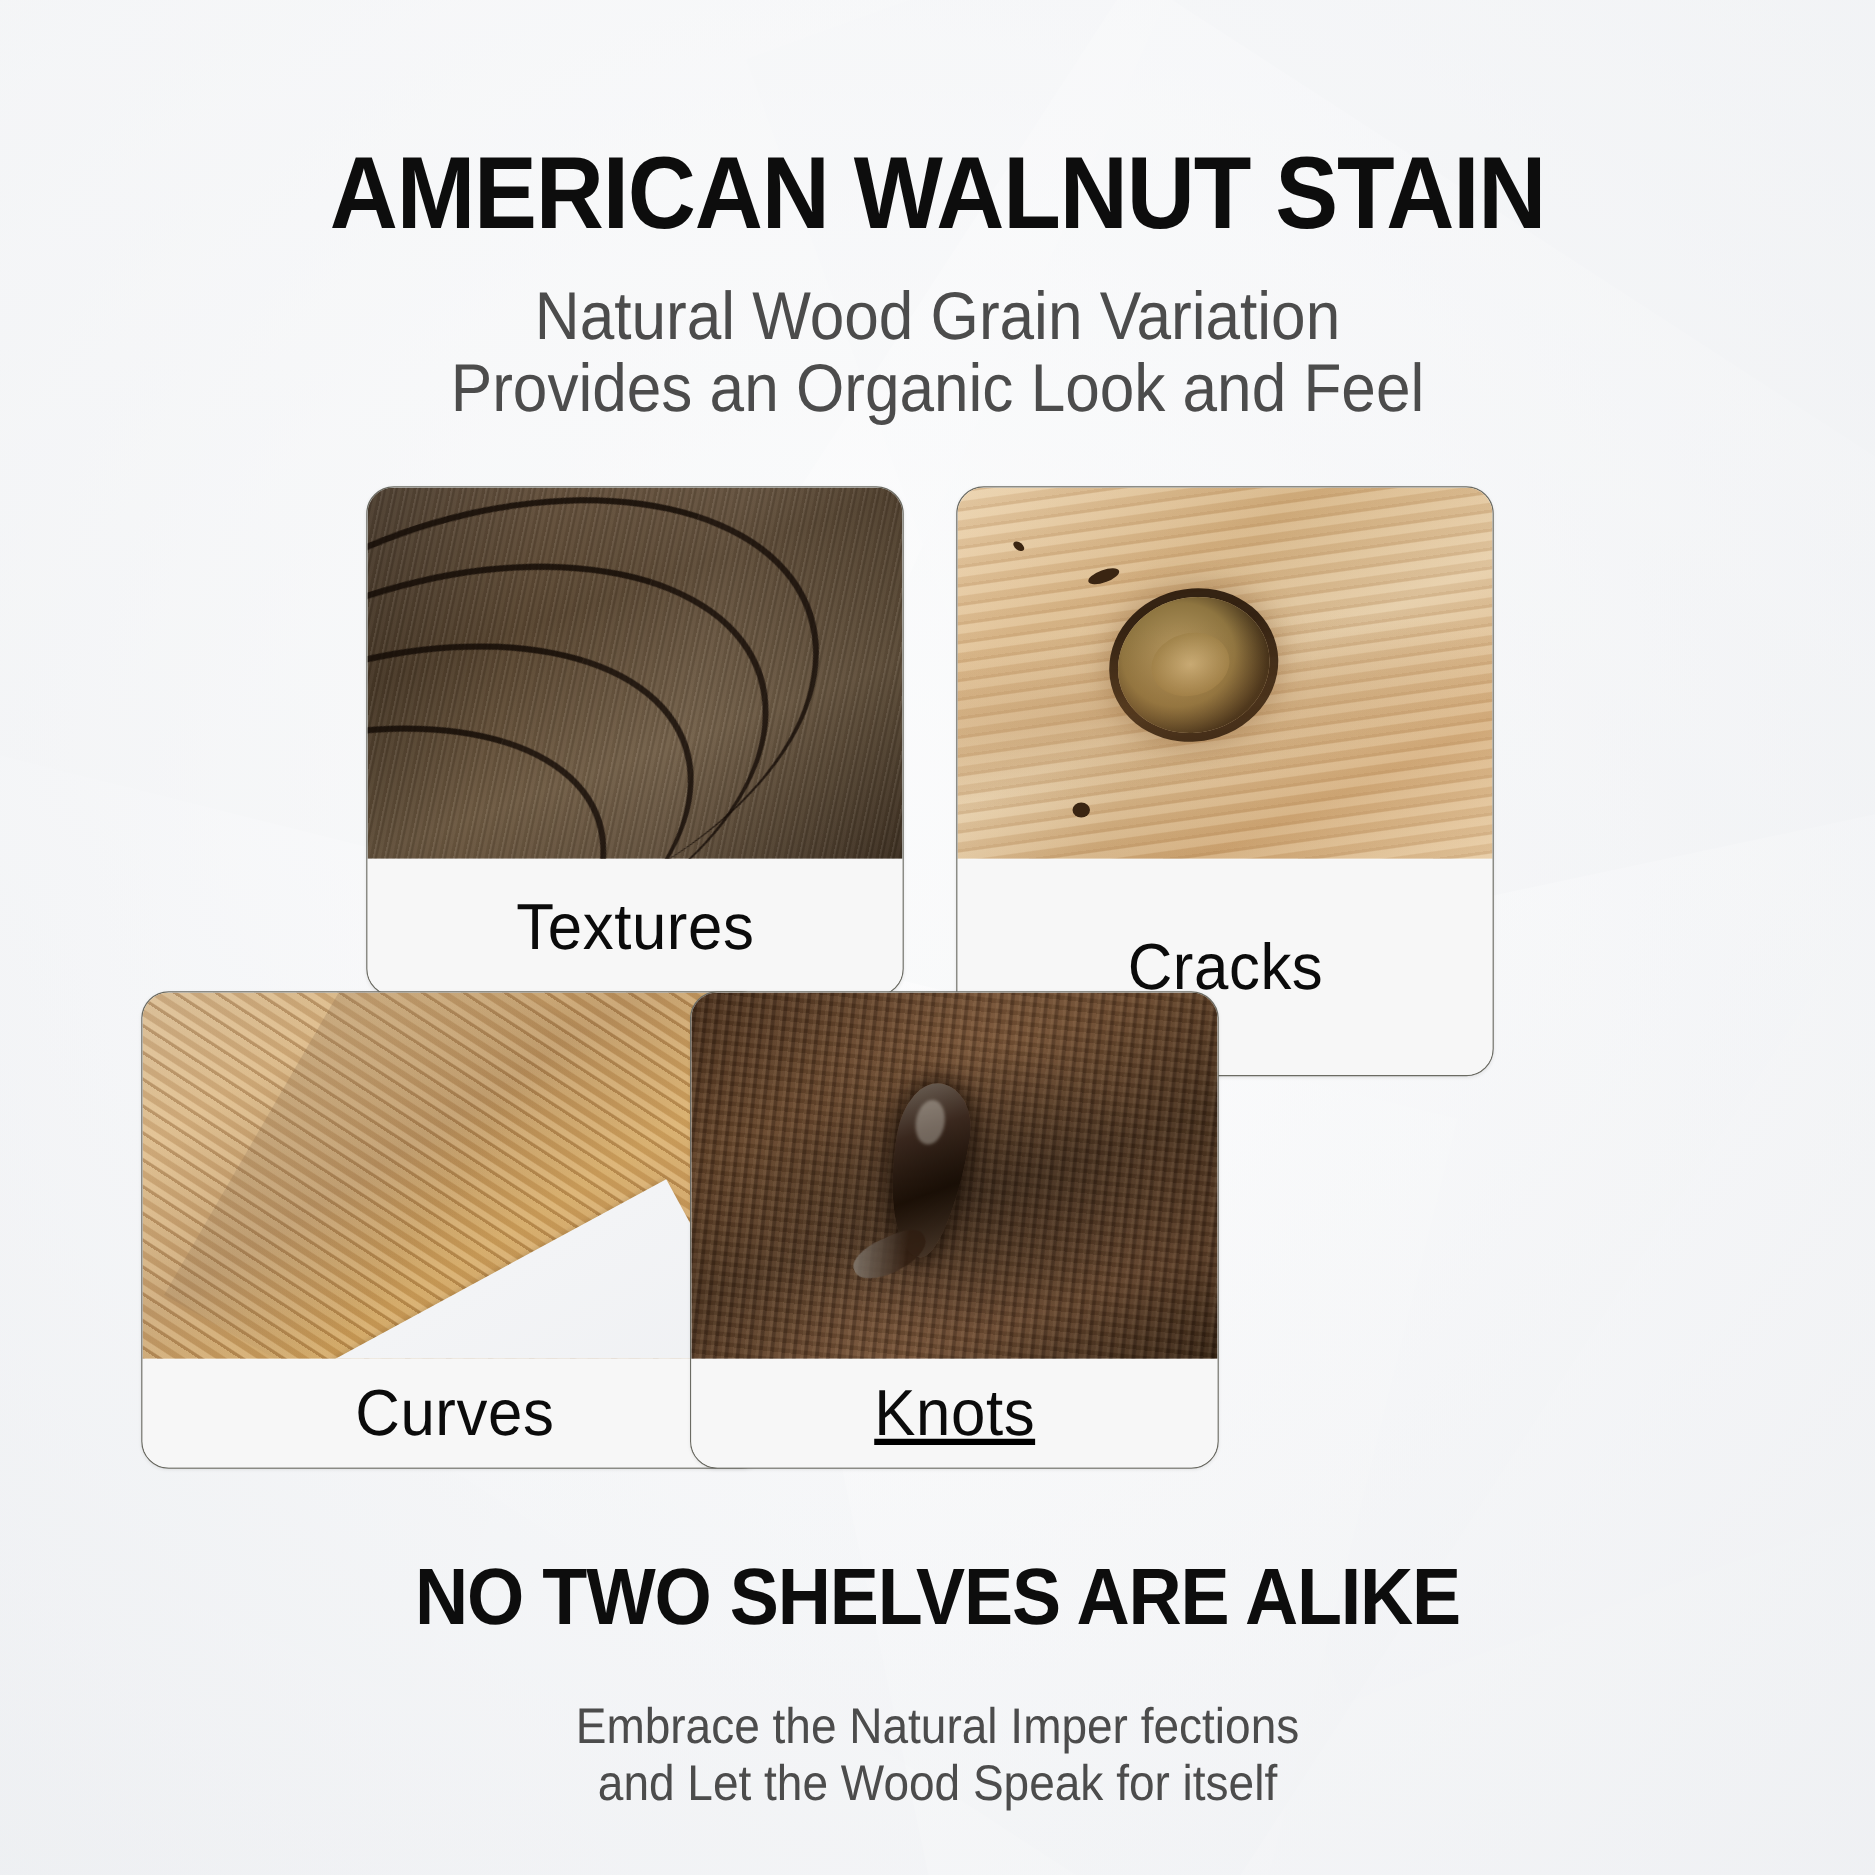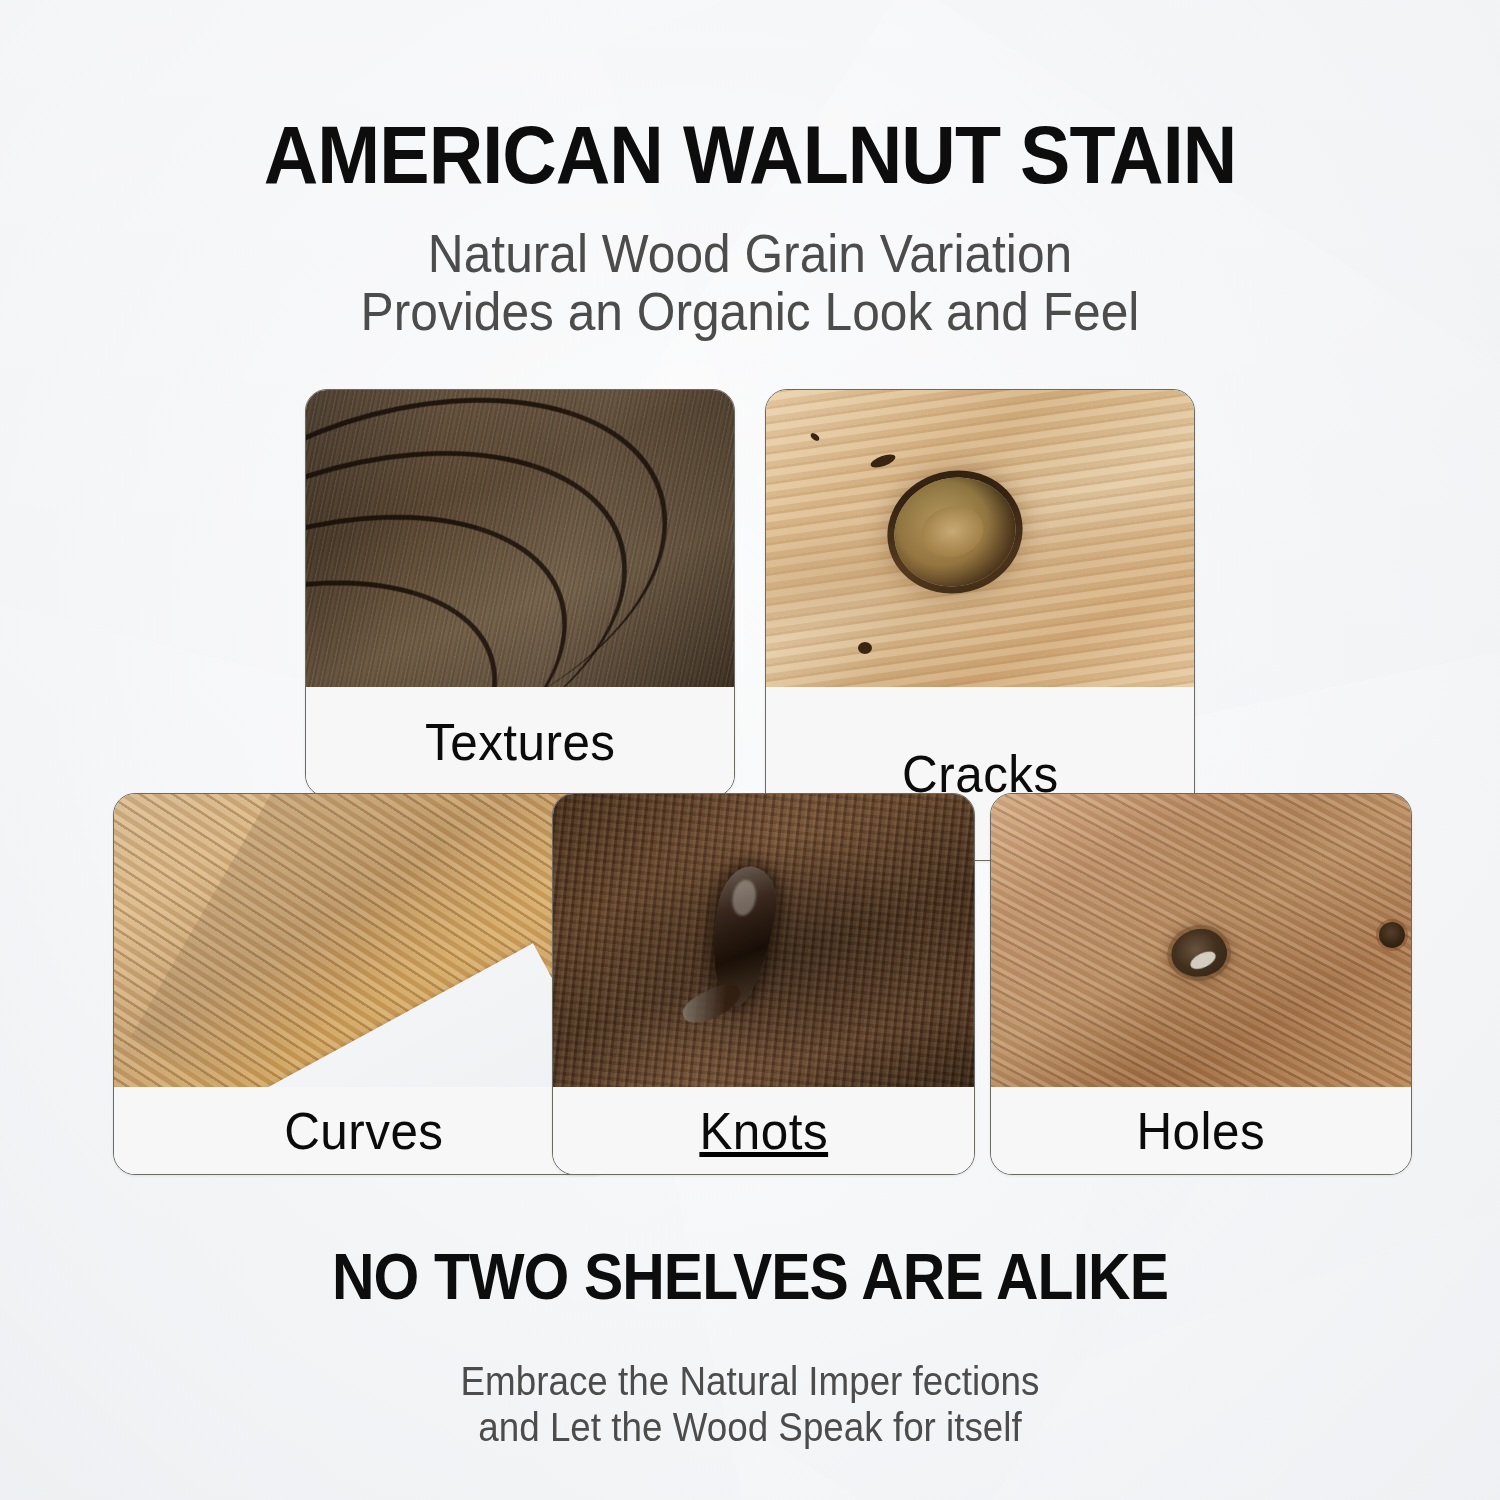--- a/index.html
+++ b/index.html
@@ -72,21 +72,21 @@
     flex:1; display:flex; align-items:center; justify-content:center;
     background:#f7f7f7;
   }
   .cap-txt {
     font-family:"Liberation Sans Narrow","Liberation Sans",sans-serif;
     font-weight:400; color:#0b0b0b; font-size:52px;
     transform:scaleX(.95); letter-spacing:.5px;
   }
 
   
-  #card-textures { left:305px; top:389px; width:430px; height:408px; }
+  #card-textures { left:293px; top:389px; width:430px; height:408px; }
   #card-textures .photo { height:297px; }
   #card-cracks   { left:765px; top:389px; width:430px; height:472px; }
   #card-cracks .photo { height:297px; }
   #card-curves   { left:113px; top:793px; width:502px; height:382px; }
   #card-curves .photo { height:293px; }
   #card-knots    { left:552px; top:793px; width:423px; height:382px;text-decoration:underline; }
   #card-knots .photo { height:293px; }
   #card-holes    { left:990px; top:793px; width:422px; height:382px; }
   #card-holes .photo { height:293px; }
 
@@ -323,31 +323,20 @@
       <div class="wood w-knots">
         <div class="knot-blob"></div>
         <div class="knot-tail"></div>
       </div>
     </div>
     <div class="cap">
       <span class="cap-txt">Knots</span>
     </div>
   </div>
 
-  <div class="card" id="card-holes">
-    <div class="photo">
-      <div class="wood w-holes">
-        <div class="hole-main"></div>
-        <div class="hole-small"></div>
-      </div>
-    </div>
-    <div class="cap">
-      <span class="cap-txt">Holes</span>
-    </div>
-  </div>
 
   <div class="title" id="bottom-title">NO TWO SHELVES ARE ALIKE</div>
 
   <div class="subtitle" id="bottom-sub">
     <span class="ln">Embrace the Natural Imper fections</span>
     <span class="ln">and Let the Wood Speak for itself</span>
   </div>
 
 </div>
 

